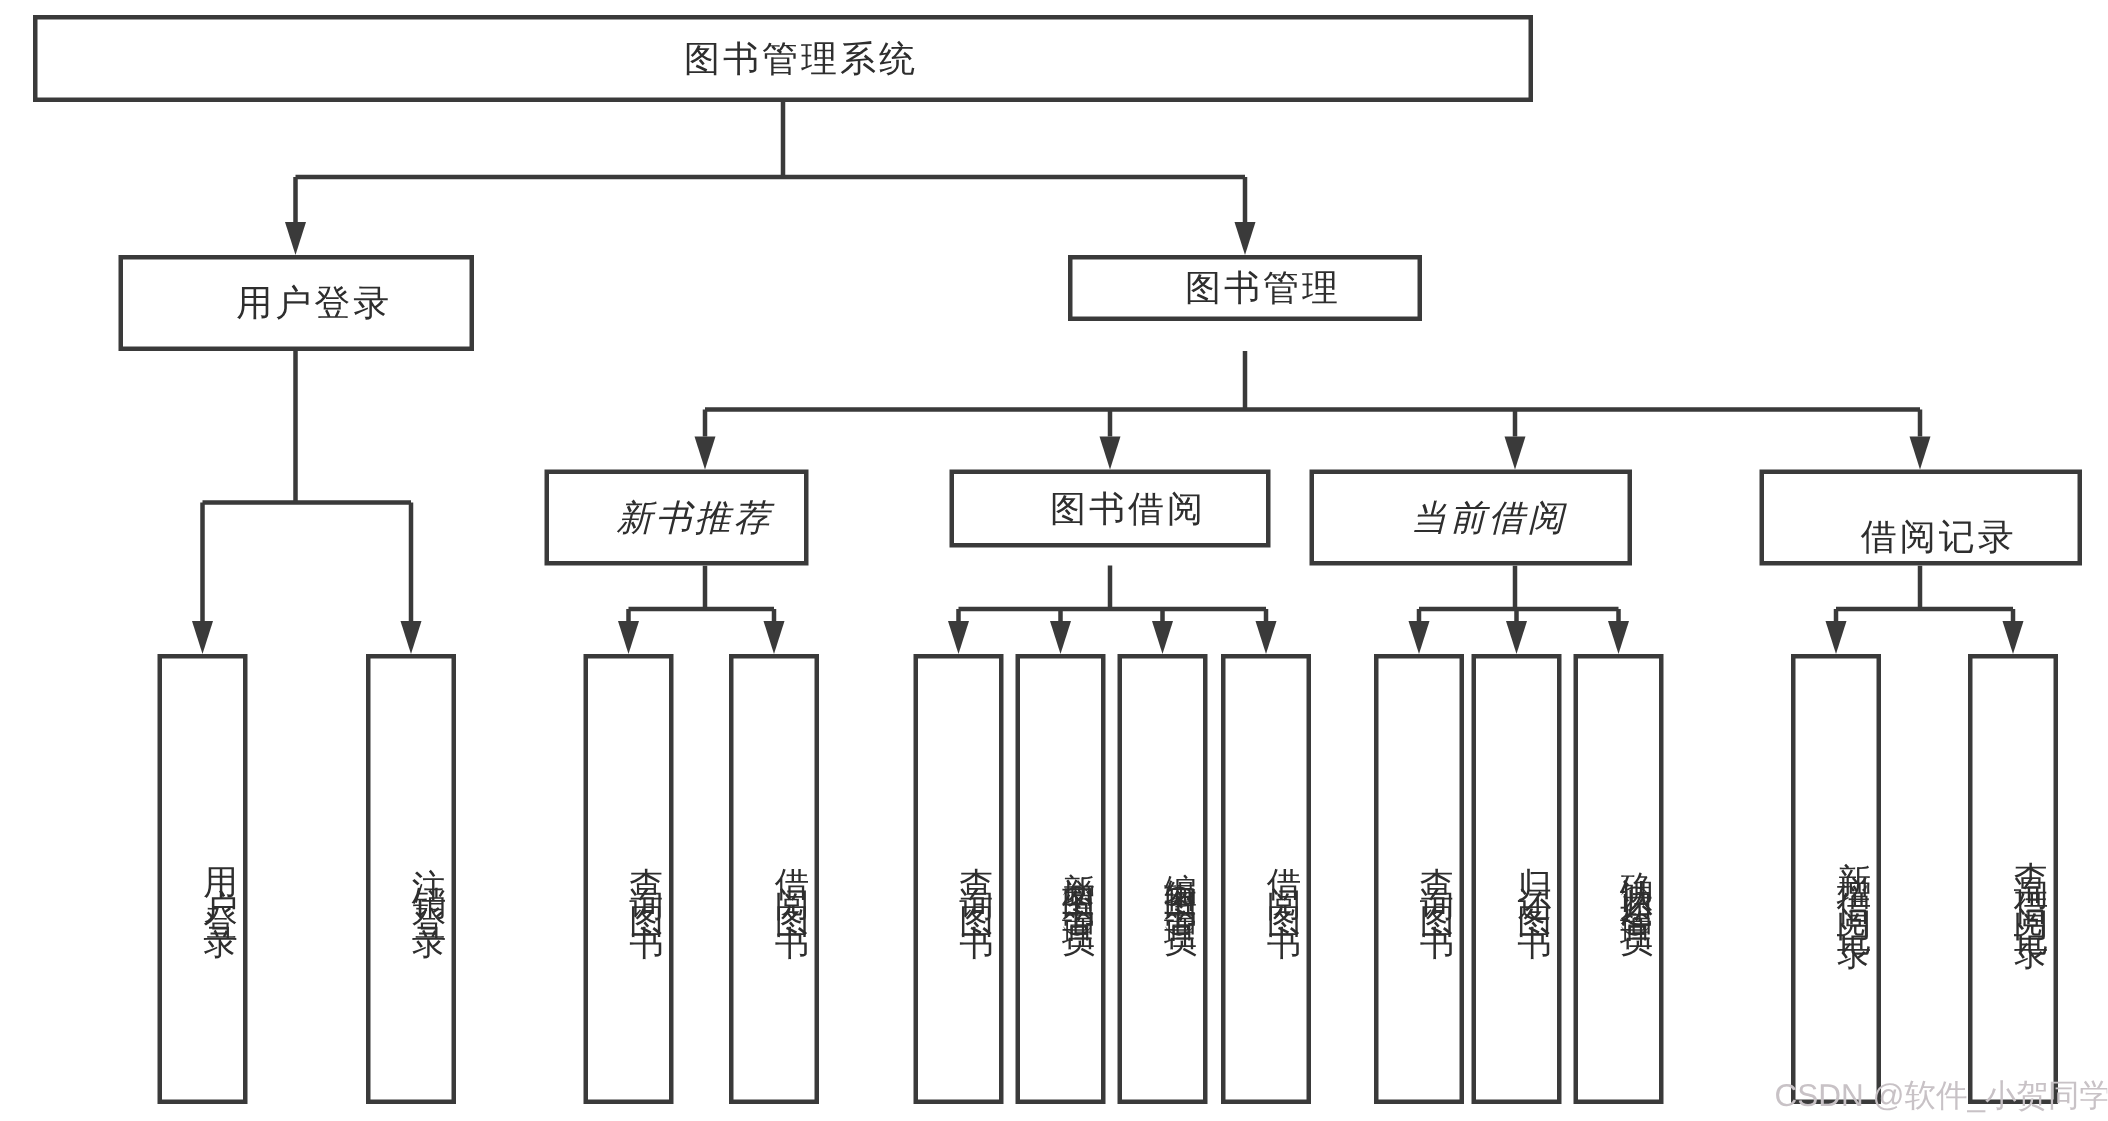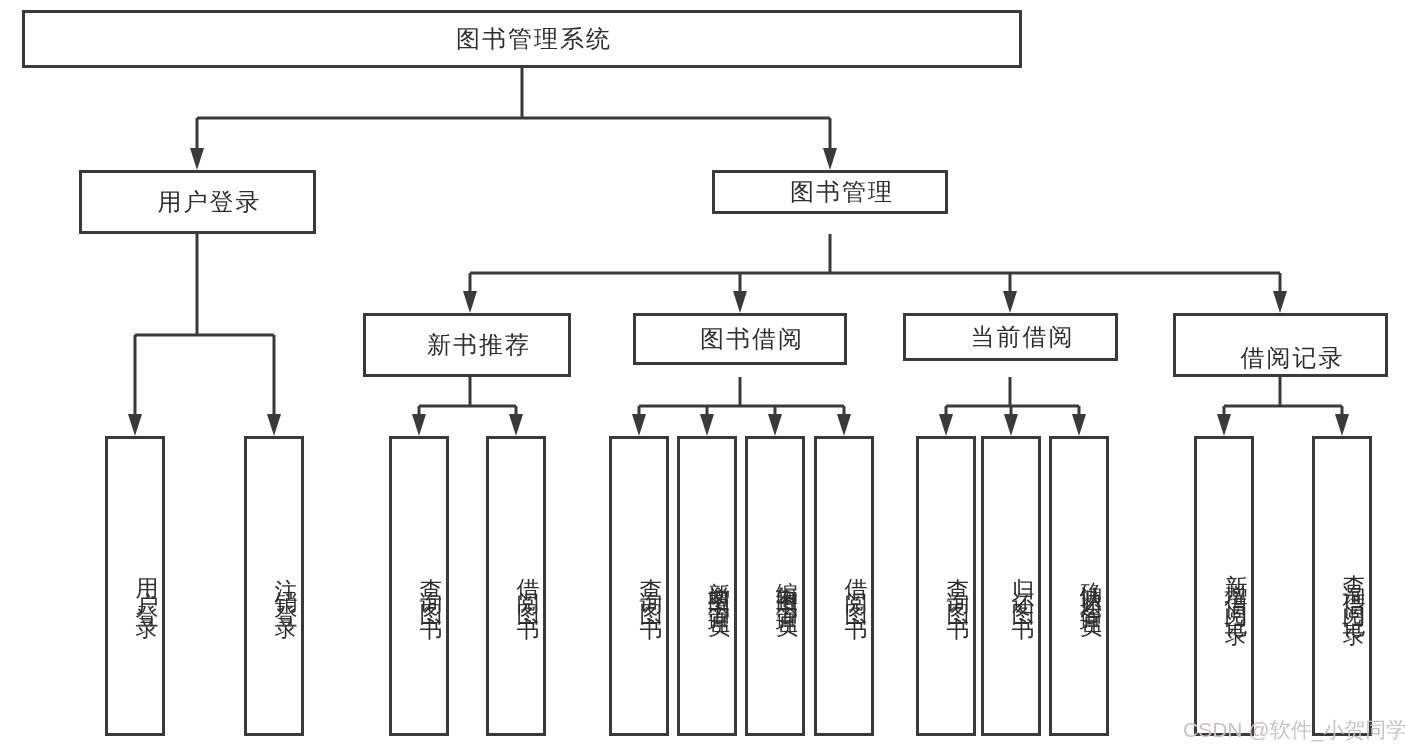--- a/index.html
+++ b/index.html
@@ -120,27 +120,27 @@
     <span class="hlabel">图书管理系统</span>
   </div>
 
   <div class="node" style="left:79px; top:170px; width:237px; height:64px;">
     <span class="hlabel">用户登录</span>
   </div>
   <div class="node" style="left:712px; top:170px; width:236px; height:44px;">
     <span class="hlabel">图书管理</span>
   </div>
 
-  <div class="node" style="left:363px; top:313px; width:208px; height:64px;">
+  <div class="node" style="left:363px; top:313px; width:176px; height:64px;font-style:italic;">
     <span class="hlabel">新书推荐</span>
   </div>
   <div class="node" style="left:633px; top:313px; width:214px; height:52px;">
     <span class="hlabel">图书借阅</span>
   </div>
-  <div class="node" style="left:903px; top:313px; width:215px; height:48px;">
+  <div class="node" style="left:873px; top:313px; width:215px; height:64px;font-style:italic;">
     <span class="hlabel">当前借阅</span>
   </div>
   <div class="node" style="left:1173px; top:313px; width:215px; height:64px;align-items:flex-end;">
     <span class="hlabel">借阅记录</span>
   </div>
 
   <div class="node" style="left:105px; top:436px; width:60px; height:300px;">
     <span class="vlabel">用户登录</span>
   </div>
   <div class="node" style="left:244px; top:436px; width:60px; height:300px;">

